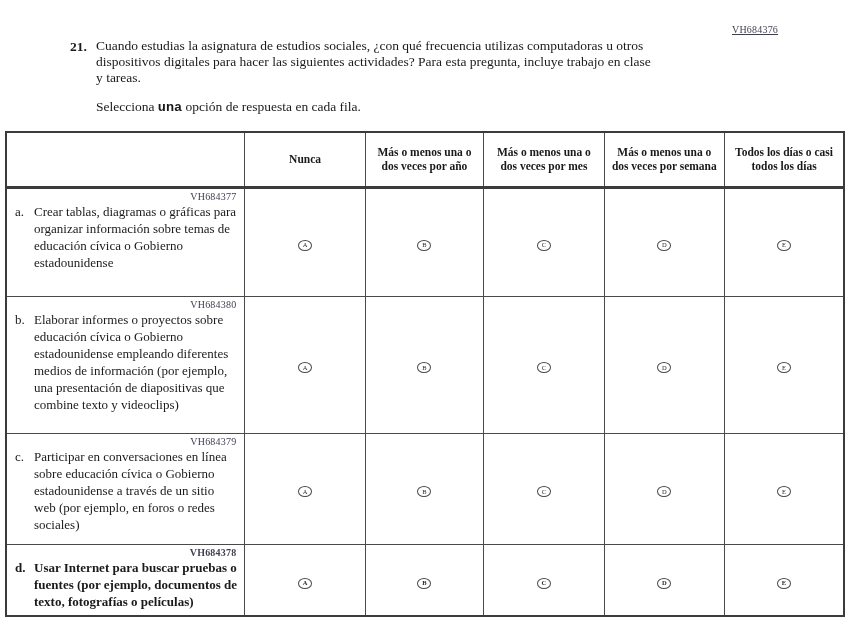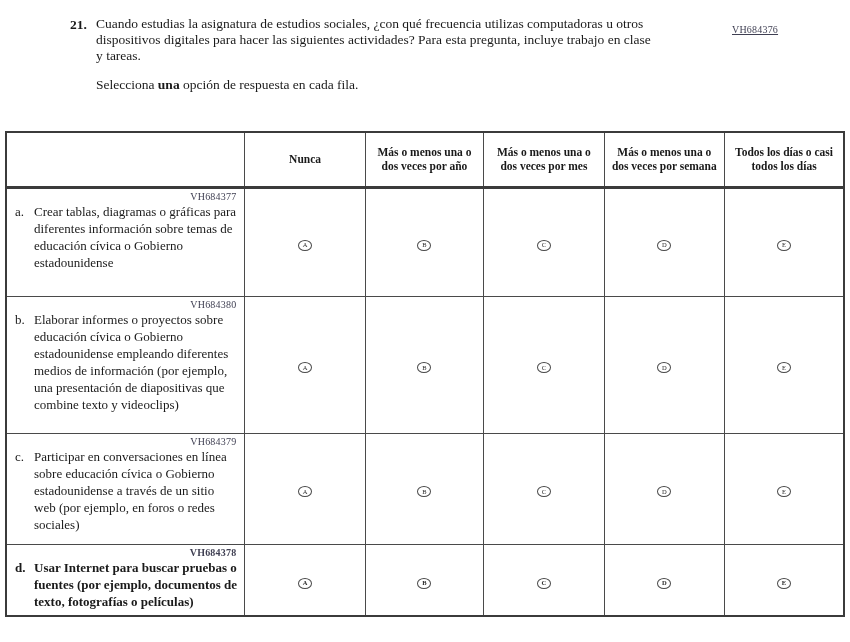--- a/index.html
+++ b/index.html
@@ -16,35 +16,35 @@
   
   .top-code {
     position:absolute; left:732px; top:24px;
     font-size:10px; color:#3f3f52; letter-spacing:0.2px;
     font-family:"Liberation Serif","DejaVu Serif",serif;
     text-decoration:underline;
   }
 
   
   .question-block {
-    position:absolute; left:70px; top:16px; width:585px;
+    position:absolute; left:70px; top:38px; width:585px;
   }
   .q-main { display:flex; }
   .q-number {
     font-weight:bold; font-size:13.5px; width:26px; flex-shrink:0;
     line-height:17px;
   }
   .q-text {
     font-size:13.5px; line-height:16px; width:557px;
   }
   .q-instruction {
     margin-top:12px; margin-left:26px;
     font-size:13.5px; line-height:17px;
   }
-  .q-instruction b { font-weight:bold; }
+  .q-instruction b { font-weight:bold;font-family:Liberation Mono, monospace; }
 
   
   table.matrix {
     position:absolute; left:5px; top:131px;
     border-collapse:collapse; table-layout:fixed;
     width:840px;
     border:2.5px solid #3b3b3b;
   }
   table.matrix col.c-label  { width:238px; }
   table.matrix col.c-opt1   { width:120px; }
@@ -124,21 +124,21 @@
         <th>Más o menos una o dos veces por semana</th>
         <th>Todos los días o casi todos los días</th>
       </tr>
     </thead>
     <tbody>
       <tr class="row-a">
         <td class="label-cell">
           <span class="row-code">VH684377</span>
           <div class="row-label">
             <span class="row-letter">a.</span>
-            <span class="row-text">Crear tablas, diagramas o gráficas para diferentes información sobre temas de educación cívica o Gobierno estadounidense</span>
+            <span class="row-text">Crear tablas, diagramas o gráficas para organizar información sobre temas de educación cívica o Gobierno estadounidense</span>
           </div>
         </td>
         <td class="bubble-cell"><span class="bubble">A</span></td>
         <td class="bubble-cell"><span class="bubble">B</span></td>
         <td class="bubble-cell"><span class="bubble">C</span></td>
         <td class="bubble-cell"><span class="bubble">D</span></td>
         <td class="bubble-cell"><span class="bubble">E</span></td>
       </tr>
       <tr class="row-b">
         <td class="label-cell">

